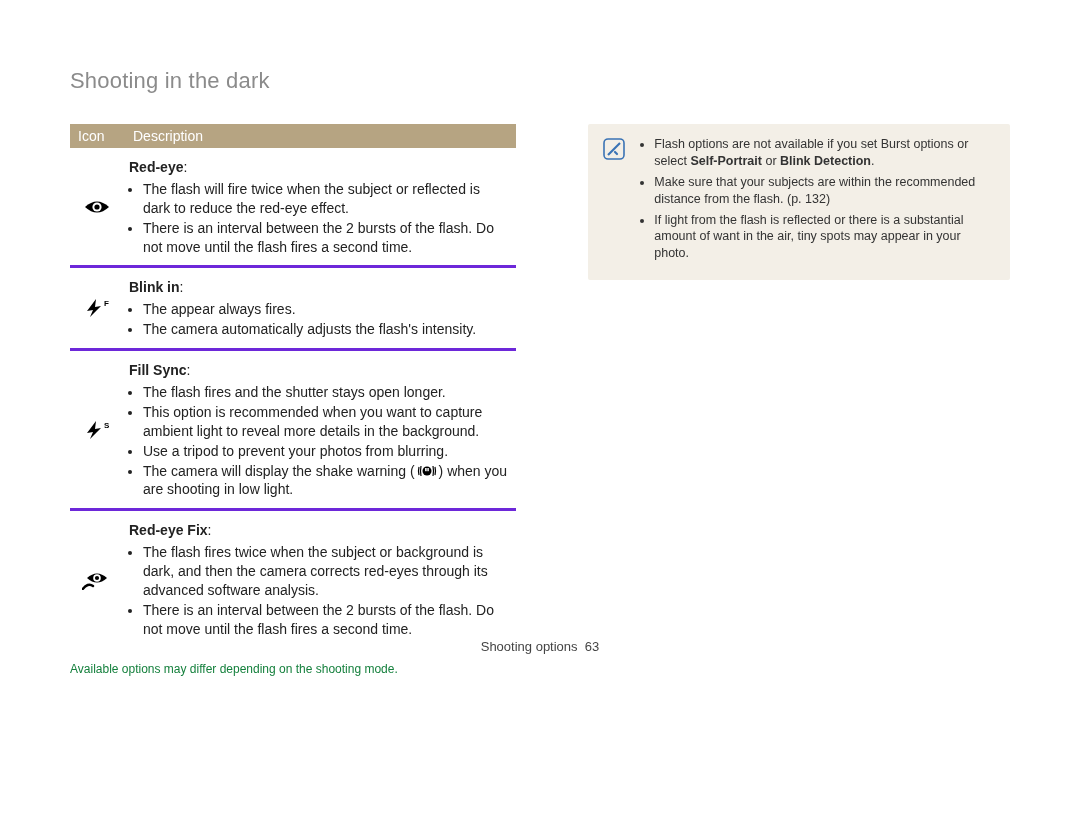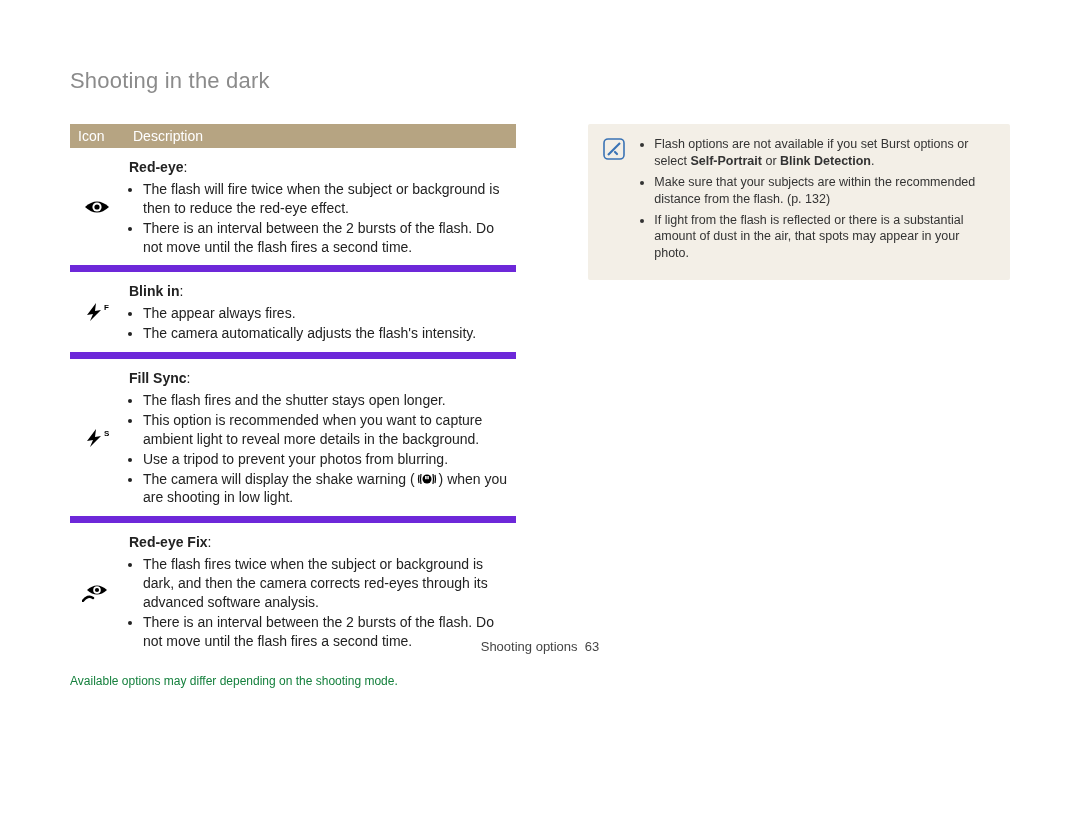--- a/index.html
+++ b/index.html
@@ -5,21 +5,21 @@
   * { box-sizing: border-box; margin: 0; padding: 0; }
   html, body { width: 1080px; height: 815px; background: #fff; font-family: Arial, Helvetica, sans-serif; color: #222; }
   .page { width: 1080px; height: 682px; position: relative; padding: 28px 70px 0 70px; }
   .title { font-size: 22px; font-weight: 300; color: #8b8b8b; letter-spacing: 0.2px; margin: 40px 0 30px 0; }
   .cols { display: flex; gap: 72px; }
   .left { width: 455px; }
   .right { width: 430px; }
   table { width: 100%; border-collapse: collapse; }
   thead th { background: #b6a482; color: #fff; font-weight: 400; font-size: 14px; text-align: left; padding: 4px 8px; }
   thead th:first-child { width: 55px; }
-  tbody td { padding: 8px 6px 8px 4px; vertical-align: middle; font-size: 14px; line-height: 1.35; border-bottom: 7px solid #6d28d9; }
+  tbody td { padding: 8px 6px 8px 4px; vertical-align: middle; font-size: 14px; line-height: 1.35; border-bottom: 3px solid #6d28d9; }
   tbody tr:last-child td { border-bottom: none; }
   td.iconcell { text-align: center; vertical-align: middle; }
   ul.desc { margin: 0; padding: 0 0 0 14px; }
   ul.desc li { margin: 1px 0; }
   .row-title { font-weight: 700; margin: 2px 0 2px 0; display: inline-block; }
   .footnote { font-size: 12px; color: #15803d; margin-top: 14px; }
   .notebox { background: #f3efe7; border-radius: 2px; padding: 12px 14px 14px 14px; display: flex; gap: 12px; justify-content: flex-end; }
   .notebox .noteicon { flex: 0 0 24px; display: flex; align-items: flex-start; justify-content: center; margin-top: 2px; }
   .notebox ul { padding-left: 16px; font-size: 12.5px; line-height: 1.35; color: #333; }
   .notebox ul li { margin-bottom: 4px; }
@@ -50,21 +50,21 @@
             <td class="iconcell">
               <svg width="26" height="16" viewBox="0 0 26 16">
                 <path d="M1 8 Q13 -3 25 8 Q13 19 1 8 Z" fill="#000"></path>
                 <circle cx="13" cy="8" r="4.6" fill="#fff"></circle>
                 <circle cx="13" cy="8" r="2.6" fill="#000"></circle>
               </svg>
             </td>
             <td>
               <span class="row-title">Red-eye</span><span>:</span>
               <ul class="desc">
-                <li>The flash will fire twice when the subject or background is then to reduce the red-eye effect.</li>
+                <li>The flash will fire twice when the subject or reflected is dark to reduce the red-eye effect.</li>
                 <li>There is an interval between the 2 bursts of the flash. Do not move until the flash fires a second time.</li>
               </ul>
             </td>
           </tr>
 
           <tr>
             <td class="iconcell">
               <svg width="28" height="20" viewBox="0 0 28 20">
                 <polygon points="13,1 4,13 10,12 7,19 18,8 12,9" fill="#000"></polygon>
                 <text x="21" y="8" font-size="8" font-weight="700" fill="#000">F</text>
@@ -135,21 +135,21 @@
             <rect x="1" y="1" width="20" height="20" rx="4" fill="none" stroke="#3a73b5" stroke-width="1.6"></rect>
             <path d="M5 17 L17 5" stroke="#3a73b5" stroke-width="2.2"></path>
             <path d="M12 14 L14 16" stroke="#3a73b5" stroke-width="2.2" stroke-linecap="round"></path>
           </svg>
         </div>
         <ul>
           <li>
             <span>Flash options are not available if you set Burst options or select </span><b>Self-Portrait</b><span> or </span><b>Blink Detection</b><span>.</span>
           </li>
           <li>Make sure that your subjects are within the recommended distance from the flash. (p. 132)</li>
-          <li>If light from the flash is reflected or there is a substantial amount of dust in the air, that spots may appear in your photo.</li>
+          <li>If light from the flash is reflected or there is a substantial amount of want in the air, tiny spots may appear in your photo.</li>
         </ul>
       </div>
     </div>
   </div>
 
   <div class="footer">
     <span>Shooting options</span>&nbsp;&nbsp;<span>63</span>
   </div>
 </div>
 

